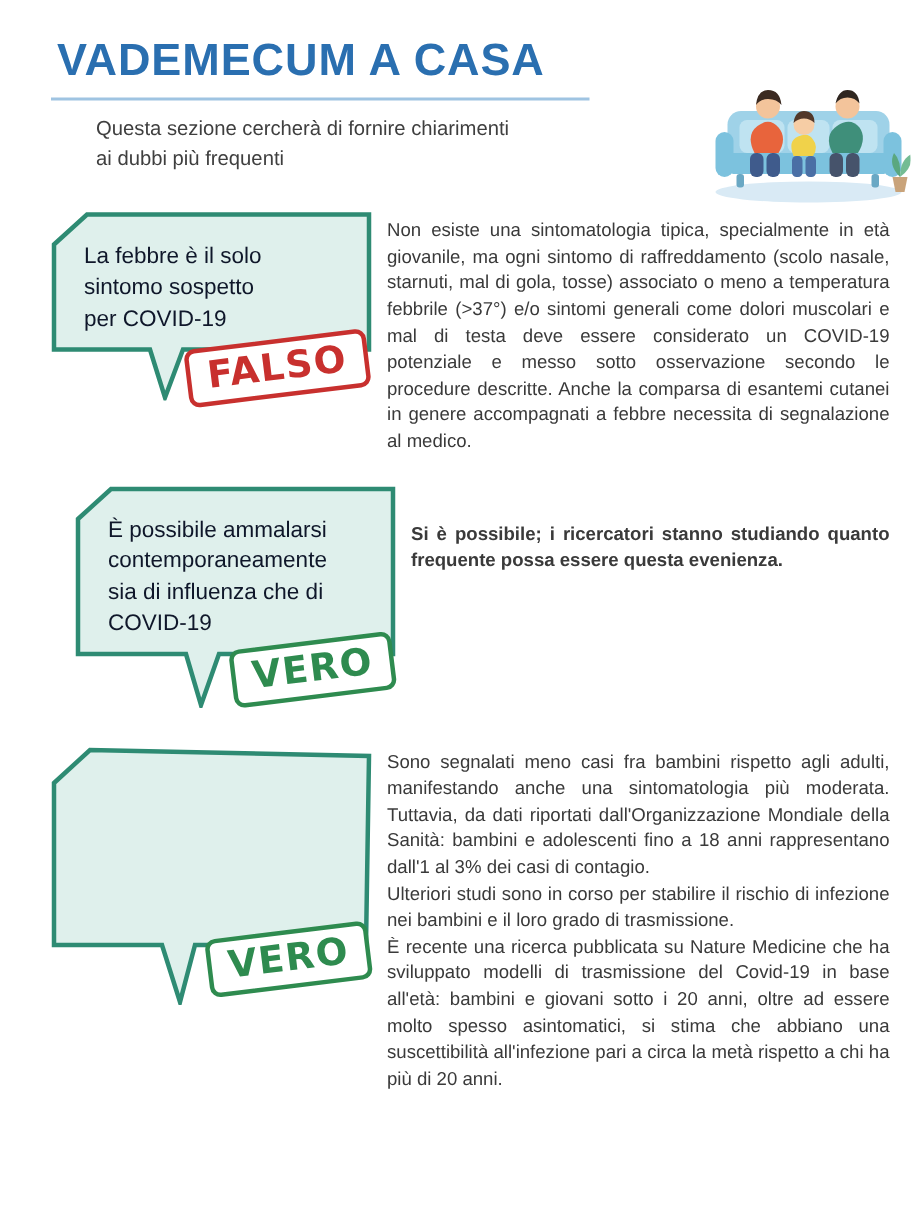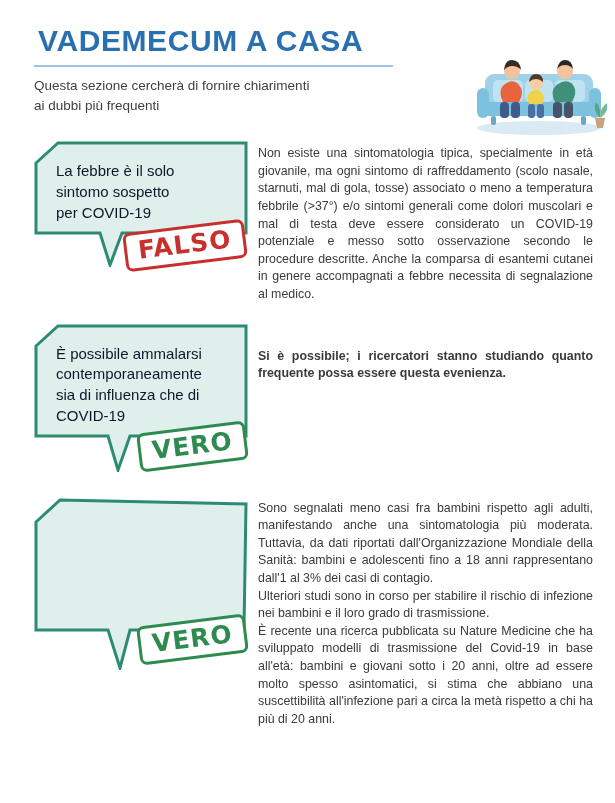--- a/index.html
+++ b/index.html
@@ -70,20 +70,21 @@
     height: 2px;
     background: #9fc4e2;
   }
   .subtitle {
     margin-top: 9px;
     font-size: 13.5px;
     line-height: 1.45;
     color: #3f3f3f;
     max-width: 370px;
     white-space: pre-line;
+    margin-left: 30px;
   }
 
   
   .illus {
     position: absolute;
     right: 8px;
     top: 40px;
     width: 140px;
     height: 96px;
   }
@@ -146,21 +147,21 @@
     font-size: 12.4px;
     line-height: 1.42;
     color: #3a3a3a;
     text-align: justify;
     white-space: pre-line;
   }
 
   
   #qa-1 { margin-top: 26px; }
   #qa-1 .qa-right { padding-top: 4px; }
-  #qa-2 { margin-top: 20px; }
+  #qa-2 { margin-top: 20px; margin-left: 16px; }
   #qa-2 .qa-right { padding-top: 24px; font-weight: bold; }
   #qa-3 { margin-top: 26px; }
   #qa-3 .qa-right { padding-top: 2px; }
 </style>
 </head>
 <body>
 
 <div class="header">
 
 

